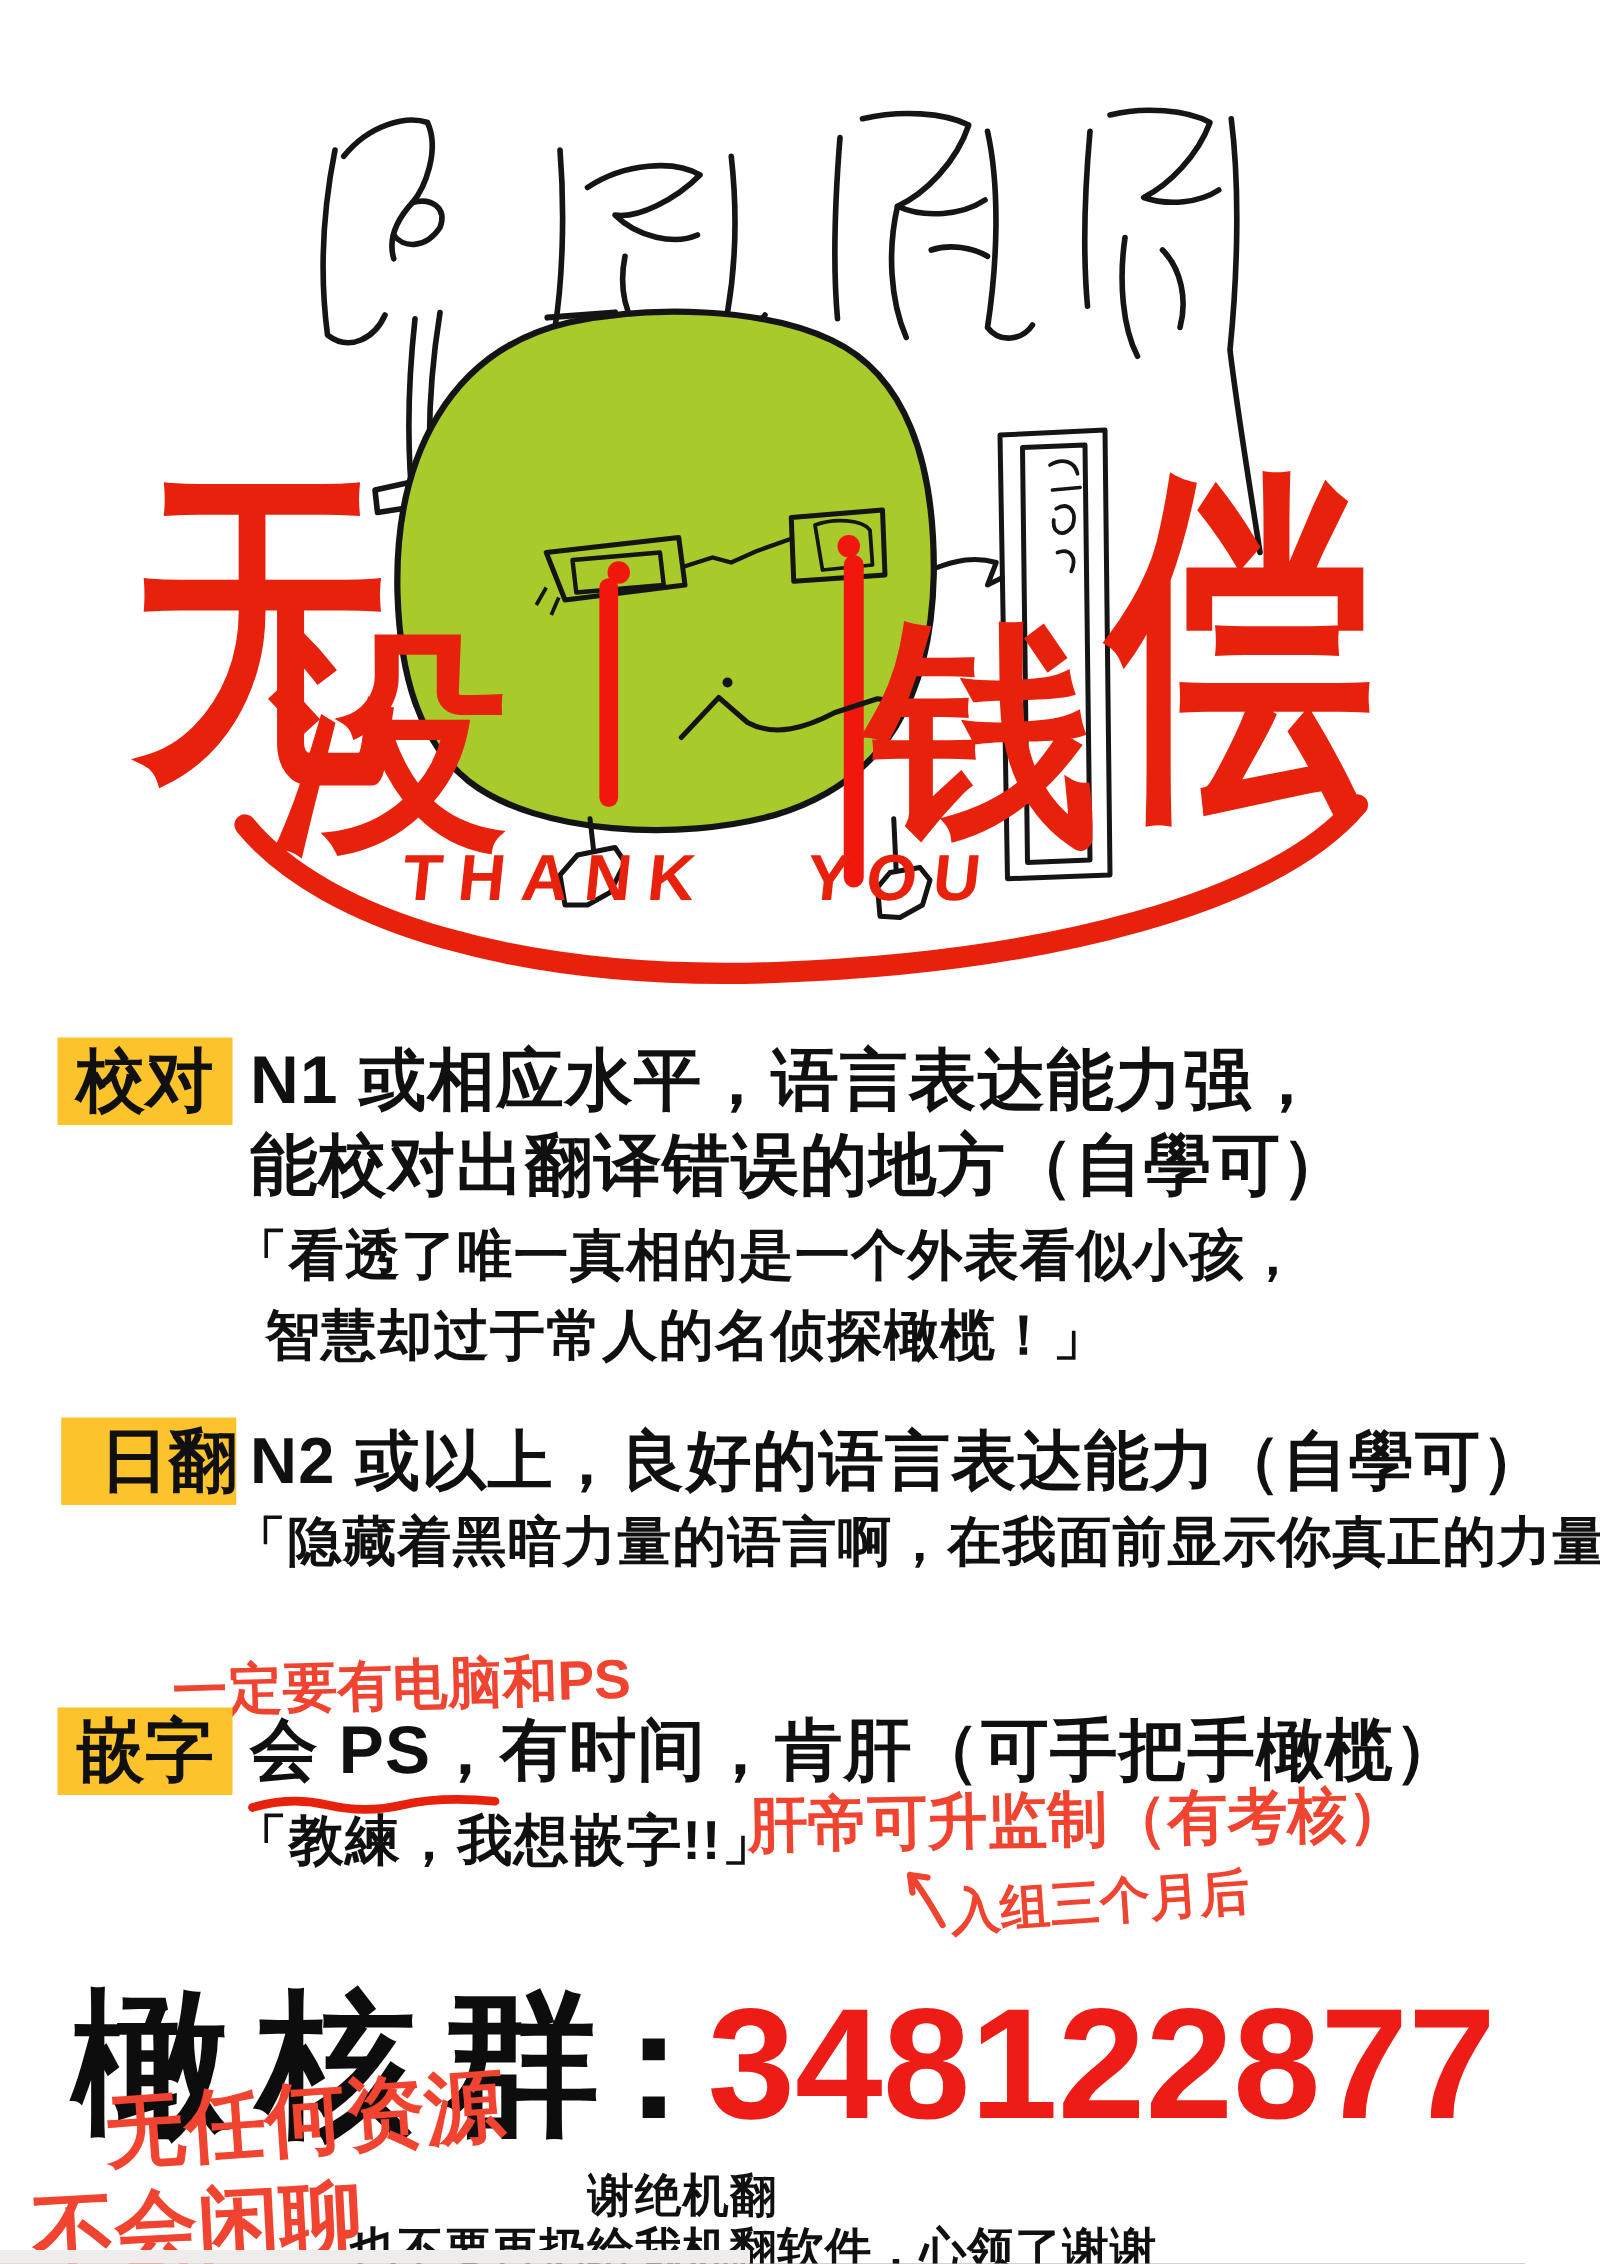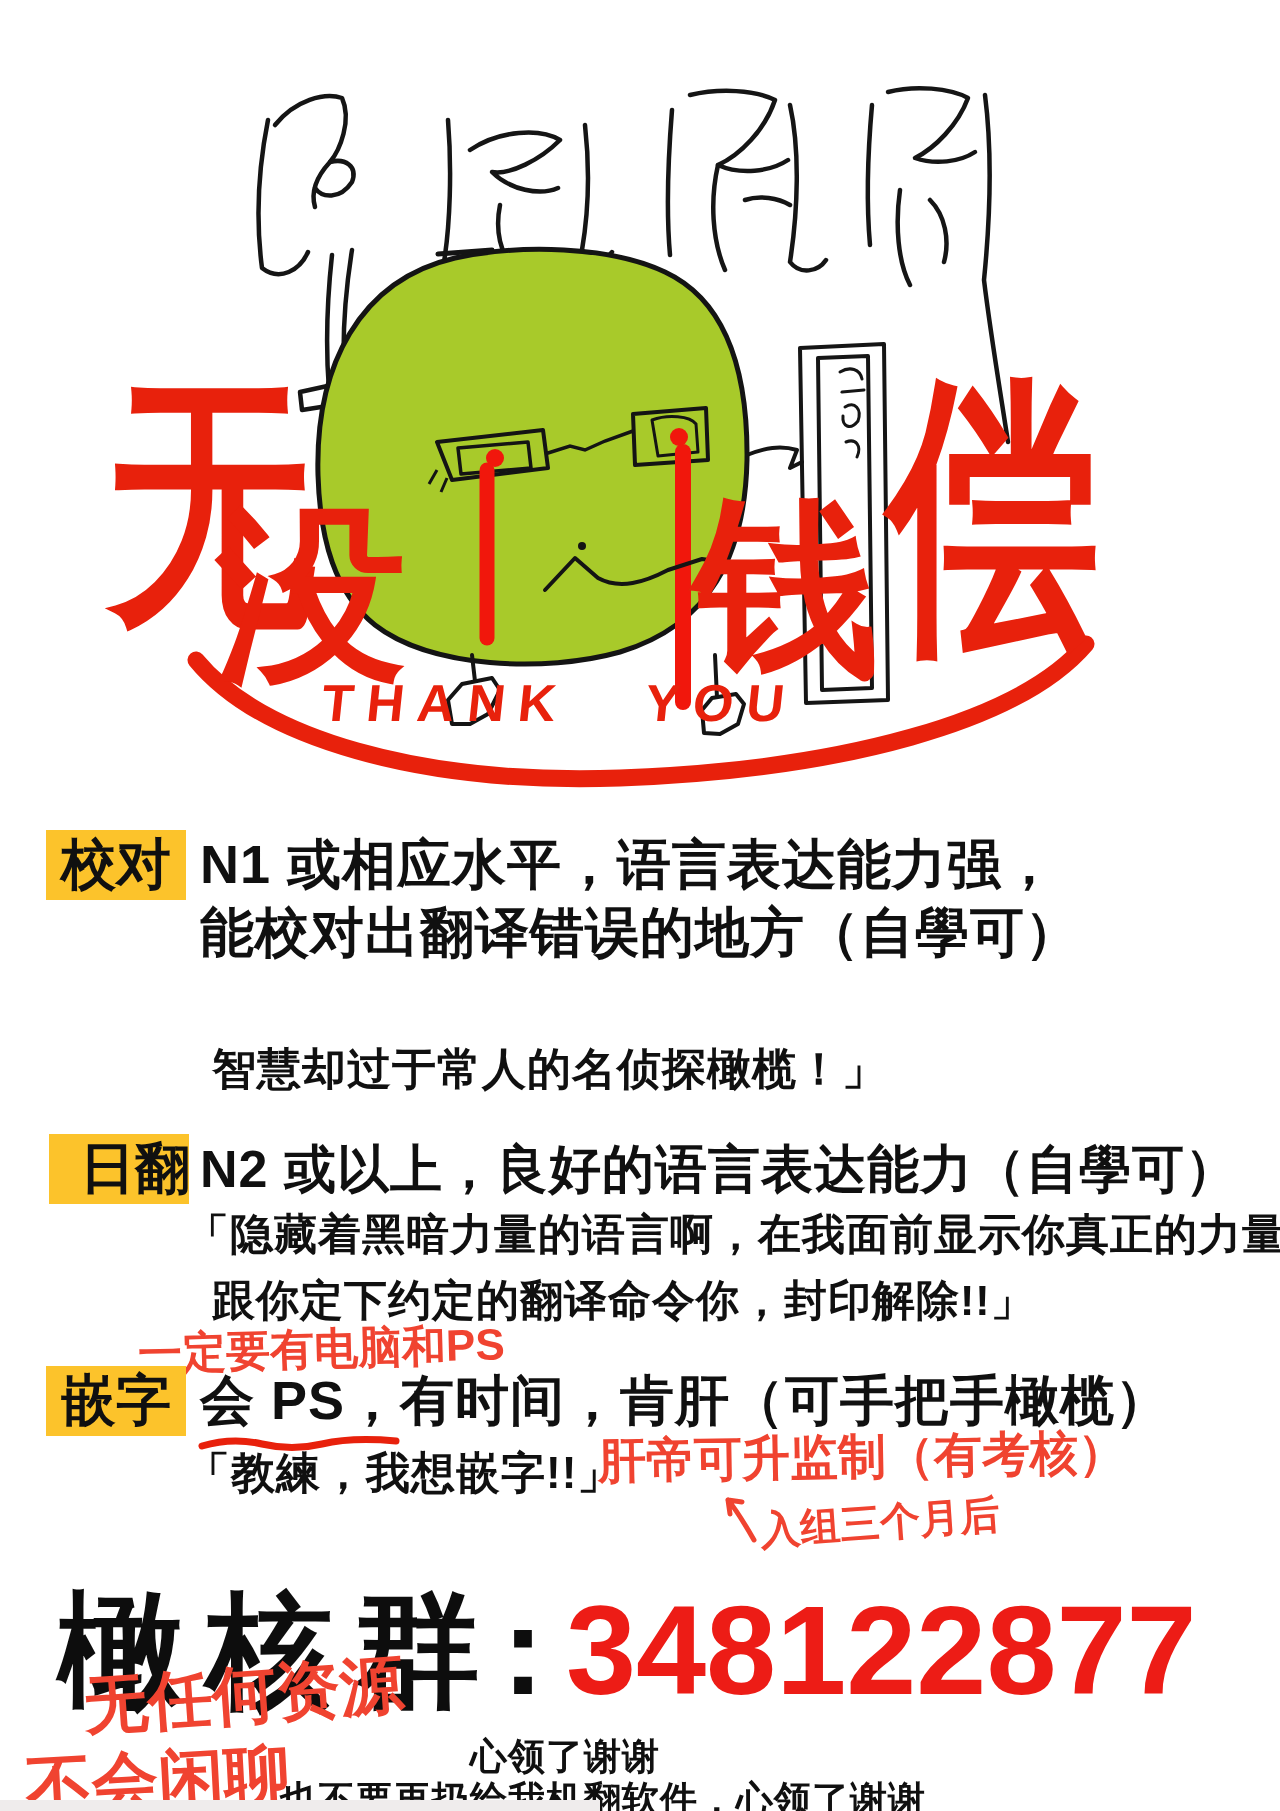--- a/index.html
+++ b/index.html
@@ -118,26 +118,26 @@
   <span class="abs bigchar" style="left:108px;top:372px;font-size:265px;transform:scaleX(.78);">无</span>
   <span class="abs bigchar" style="left:216px;top:500px;font-size:190px;">没</span>
   <span class="abs bigchar" style="left:694px;top:490px;font-size:195px;transform:scaleX(.95);">钱</span>
   <span class="abs bigchar" style="left:888px;top:368px;font-size:295px;transform:scaleX(.72);">偿</span>
 
   <span class="abs thankyou" style="left:322px;top:674px;">THANK YOU</span>
 
   <div class="abs label-box" style="left:46px;top:830px;">校对</div>
   <div class="abs heavy" style="left:200px;top:834px;font-size:54px;">N1 或相应水平，语言表达能力强，</div>
   <div class="abs heavy" style="left:200px;top:902px;font-size:54px;">能校对出翻译错误的地方（自學可）</div>
+  <div class="abs heavy" style="left:186px;top:980px;font-size:44px;">「看透了唯一真相的是一个外表看似小孩，</div>
   <div class="abs heavy" style="left:212px;top:1044px;font-size:44px;">智慧却过于常人的名侦探橄榄！」</div>
 
   <div class="abs label-box" style="left:49px;top:1134px;padding-left:32px;">日翻</div>
   <div class="abs heavy" style="left:200px;top:1140px;font-size:52px;">N2 或以上，良好的语言表达能力（自學可）</div>
   <div class="abs heavy" style="left:186px;top:1210px;font-size:43px;">「隐藏着黑暗力量的语言啊，在我面前显示你真正的力量！</div>
-  <div class="abs heavy" style="left:212px;top:1276px;font-size:43px;">跟你定下约定的翻译命令你，封印解除!!」</div>
 
   <div class="abs hand" style="left:138px;top:1324px;font-size:44px;transform:rotate(-1.5deg);">一定要有电脑和PS</div>
   <div class="abs label-box" style="left:46px;top:1366px;">嵌字</div>
   <div class="abs heavy" style="left:200px;top:1370px;font-size:54px;">会 PS，有时间，肯肝（可手把手橄榄）</div>
   <svg class="abs" style="left:198px;top:1434px;" width="205" height="20" viewBox="0 0 205 20">
     <path d="M4,12 Q34,3 64,10 T124,10 T198,7" fill="none" stroke="#e8210c" stroke-width="7" stroke-linecap="round"></path>
   </svg>
   <div class="abs heavy" style="left:186px;top:1448px;font-size:44px;">「教練，我想嵌字!!」</div>
   <div class="abs hand" style="left:598px;top:1430px;font-size:48px;transform:rotate(-1deg);">肝帝可升监制（有考核）</div>
   <svg class="abs" style="left:722px;top:1492px;" width="40" height="52" viewBox="0 0 40 52">
@@ -145,17 +145,17 @@
   </svg>
   <div class="abs hand" style="left:760px;top:1500px;font-size:40px;transform:rotate(-4deg);">入组三个月后</div>
 
   <div class="abs groupline" style="left:58px;top:1568px;margin-top:20px;">
     <span class="g-black">橄核群:</span><span class="g-red">348122877</span>
   </div>
 
   <div class="abs hand" style="left:84px;top:1660px;font-size:64px;transform:rotate(-4deg);">无任何资源</div>
   <div class="abs hand" style="left:26px;top:1744px;font-size:66px;transform:rotate(-3deg);">不会闲聊</div>
 
-  <div class="abs heavy" style="left:470px;top:1736px;font-size:37px;">心领了谢谢</div>
+  <div class="abs heavy" style="left:470px;top:1736px;font-size:37px;">谢绝机翻</div>
   <div class="abs heavy" style="left:280px;top:1779px;font-size:37px;">也不要再扔给我机翻软件，心领了谢谢</div>
 
   <div class="abs" style="left:0;top:1800px;width:600px;height:11px;background:#efecec;"></div>
 </div>
 
 </body></html>

